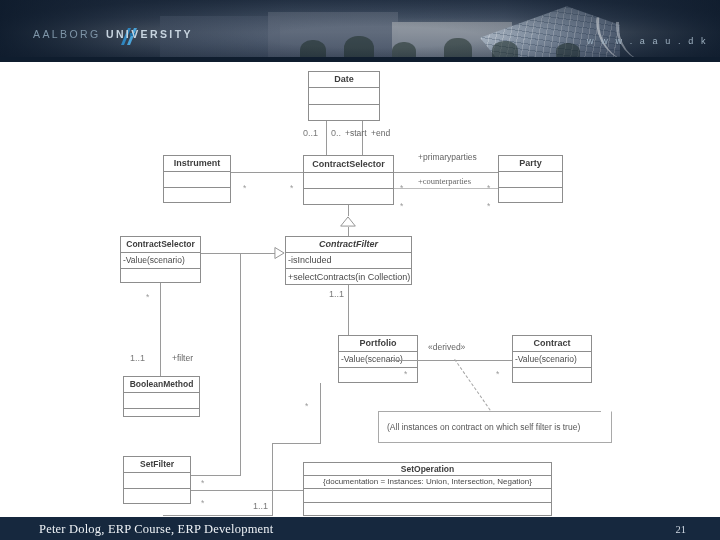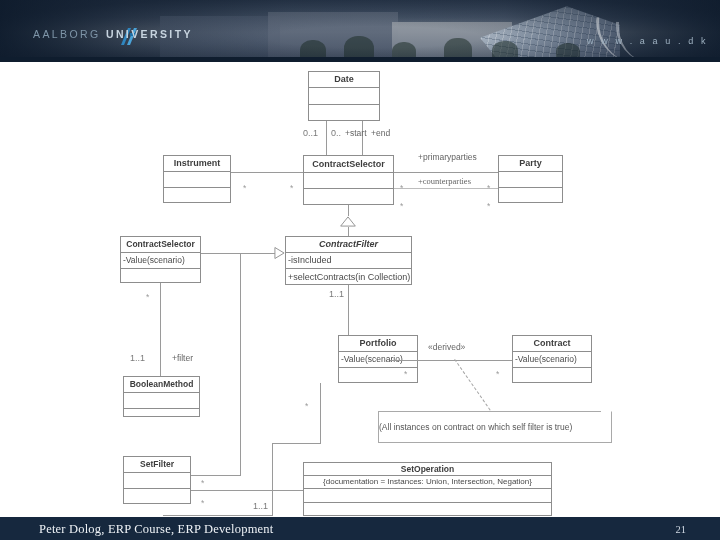--- a/index.html
+++ b/index.html
@@ -172,21 +172,21 @@
   
   #note {
     position: absolute;
     border: 1px solid #a9a9a9;
     background: #ffffff;
     box-sizing: border-box;
     font-size: 8.5px;
     color: #565656;
     display: flex;
     align-items: center;
-    padding-left: 0;
+    padding-left: 8px;
     white-space: nowrap;
   }
   #note-fold {
     position: absolute;
     width: 0; height: 0;
     border-left: 11px solid #ffffff;
     border-bottom: 11px solid transparent;
   }
 
   

